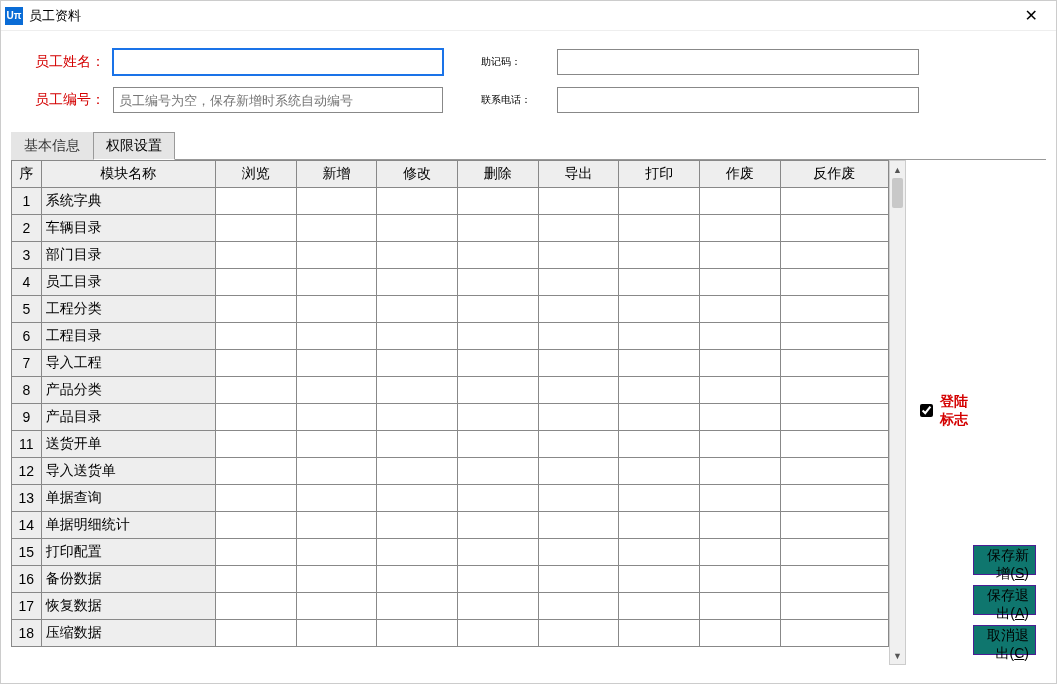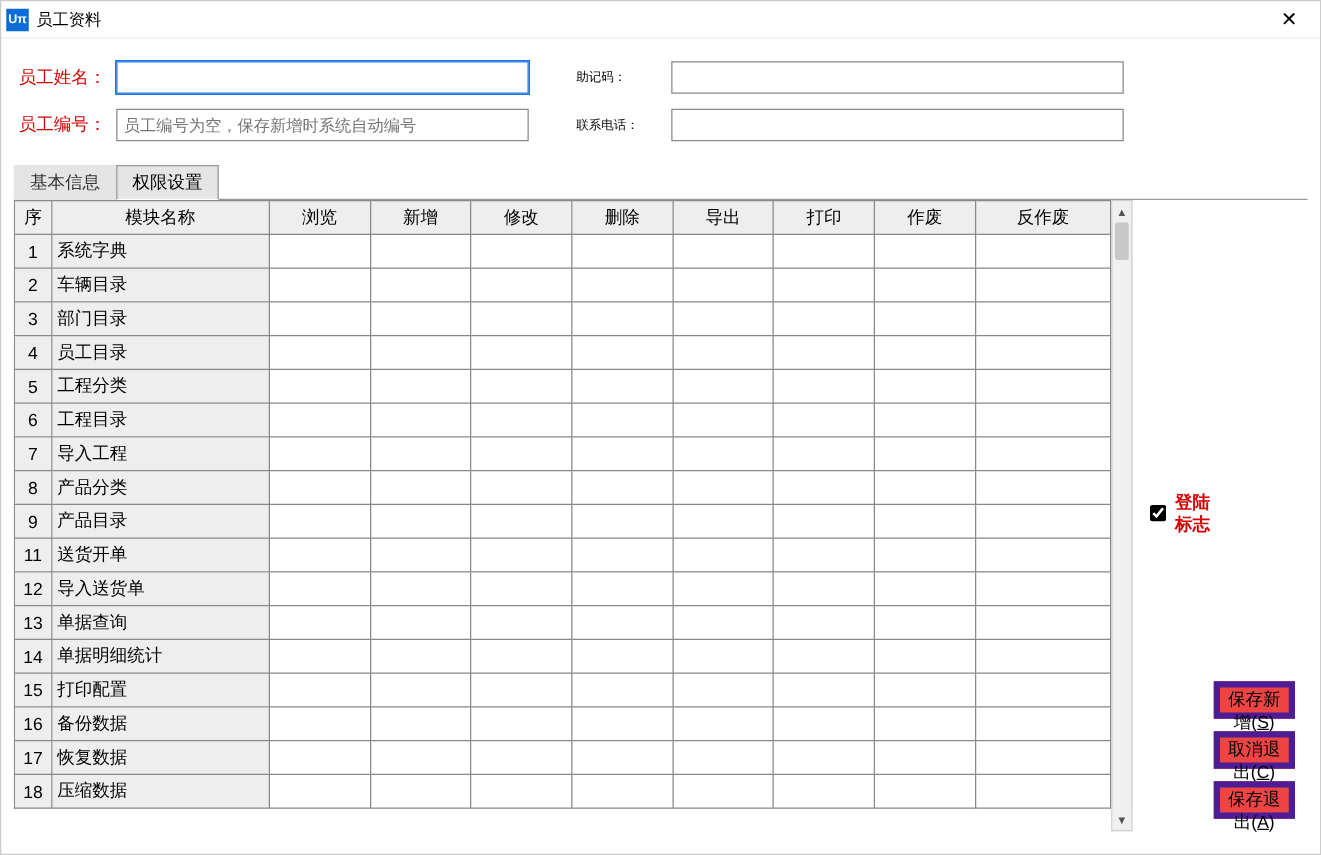--- a/index.html
+++ b/index.html
@@ -3,21 +3,21 @@
 <meta charset="utf-8">
 <style>
   * { box-sizing: border-box; }
   html,body { margin:0; padding:0; font-family:"Microsoft YaHei","SimSun",sans-serif; font-size:13px; color:#000; background:#fff; }
   .window { width:1057px; height:684px; border:1px solid #ccc; background:#fff; position:relative; }
   .titlebar { height:30px; display:flex; align-items:center; padding:0 8px 0 4px; border-bottom:1px solid #eee; }
   .titlebar .app-icon { width:18px; height:18px; background:#0a6cd6; color:#fff; font-size:10px; font-weight:bold; display:flex; align-items:center; justify-content:center; margin-right:6px; }
   .titlebar .title { font-size:13px; }
   .titlebar .close { margin-left:auto; font-size:16px; padding:4px 10px; cursor:default; }
   .form-area { padding:18px 14px 6px 14px; }
-  .form-row { display:flex; align-items:center; margin-bottom:12px; }
+  .form-row { display:flex; align-items:center; margin-bottom:12px;margin-left:20px; }
   .lbl { width:78px; font-size:14px; }
   .lbl.red { color:#d40000; }
   .inp { height:26px; border:1px solid #888; padding:2px 5px; font-size:13px; font-family:inherit; background:#fff; }
   .inp.w1 { width:330px; }
   .inp.w2 { width:362px; }
   .inp.focus { border:1px solid #1a73e8; outline:1px solid #1a73e8; }
   .gap { width:38px; }
   .lbl2 { width:76px; font-size:10px; }
   .tabs { display:flex; margin-left:10px; }
   .tab { padding:4px 12px 4px 12px; font-size:14px; border:1px solid #fff; border-bottom:none; cursor:default; position:relative; top:1px; background:#e5e5e5;text-align:right;}
@@ -35,21 +35,21 @@
   .col-p { width:76px; }
   .col-last { width:102px; }
   .scrollbar { width:17px; background:#f0f0f0; border:1px solid #ccc; position:relative; }
   .scroll-up, .scroll-down { height:17px; display:flex; align-items:center; justify-content:center; font-size:9px; color:#555; background:#f0f0f0;}
   .scroll-thumb { position:absolute; top:17px; left:2px; right:2px; height:30px; background:#c8c8c8; border-radius:2px;}
   .scroll-down { position:absolute; bottom:0; left:0; right:0;}
   .right-pane { width:140px; padding:6px 10px 10px 10px; display:flex; flex-direction:row; }
   .chk-row { display:flex; align-items:center; gap:4px; font-size:14px; font-weight:bold; color:#d40000; }
   .chk-row input { width:15px; height:15px; accent-color:#000; }
   .btns { margin-top:auto; display:flex; flex-direction:column; gap:10px; }
-  .btn { height:30px; border:5px solid #4c1d95; background:#ef4444; font-size:14px; font-family:inherit; cursor:default; }
+  .btn { height:30px; border:1px solid #4c1d95; background:#0f766e; font-size:14px; font-family:inherit; cursor:default;text-align:right; }
   .btn u { text-decoration:underline; }
   .grid-scroll { height:504px; overflow:hidden; }
 </style>
 </head>
 <body>
 
 <div class="window">
   <div class="titlebar">
     <div class="app-icon">Uπ</div>
     <div class="title">员工资料</div>
@@ -323,18 +323,18 @@
       </div>
     </div>
 
     <div class="right-pane">
       <label class="chk-row">
         <input type="checkbox" checked="" style="">
         <span>登陆标志</span>
       </label>
       <div class="btns">
         <button class="btn"><span>保存新增(</span><u>S</u><span>)</span></button>
+        <button class="btn"><span>保存退出(</span><u>A</u><span>)</span></button>
         <button class="btn"><span>取消退出(</span><u>C</u><span>)</span></button>
-        <button class="btn"><span>保存退出(</span><u>A</u><span>)</span></button>
       </div>
     </div>
   </div>
 </div>
 
 </body></html>

